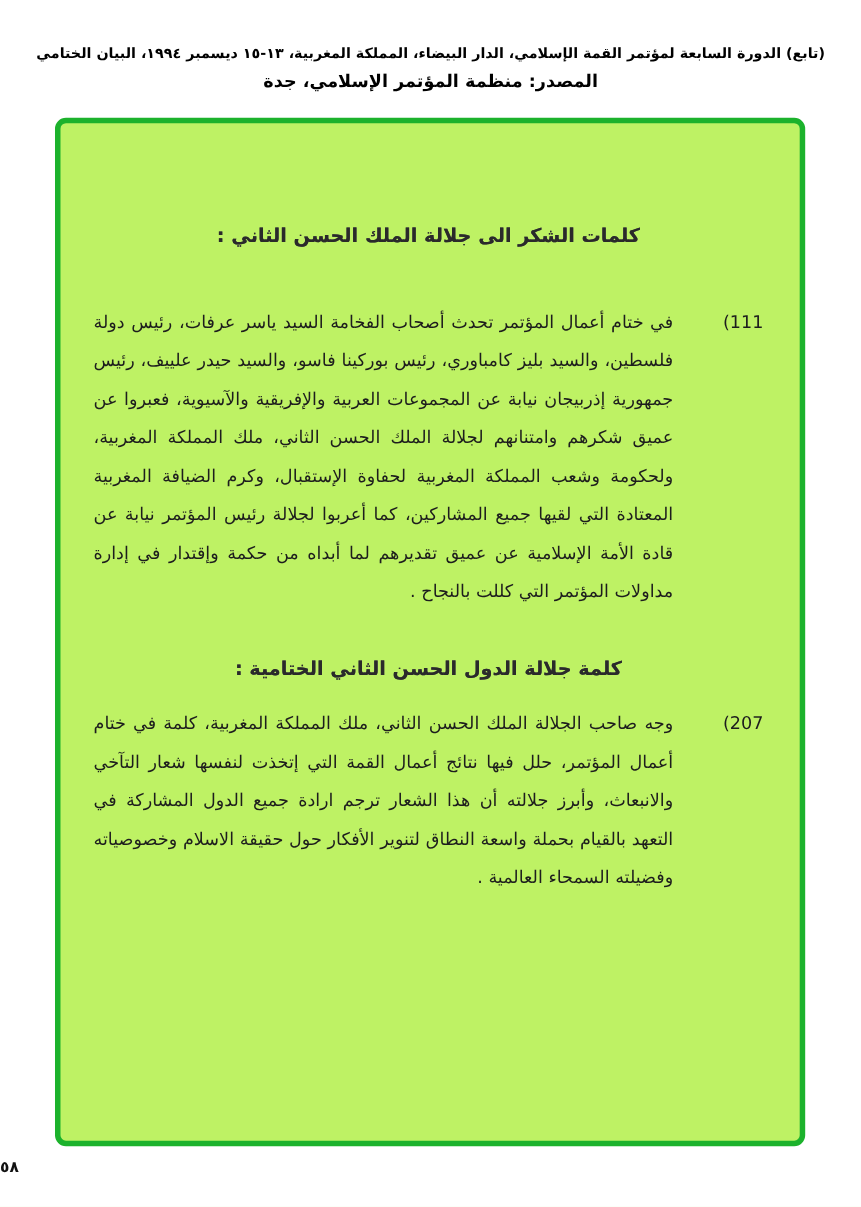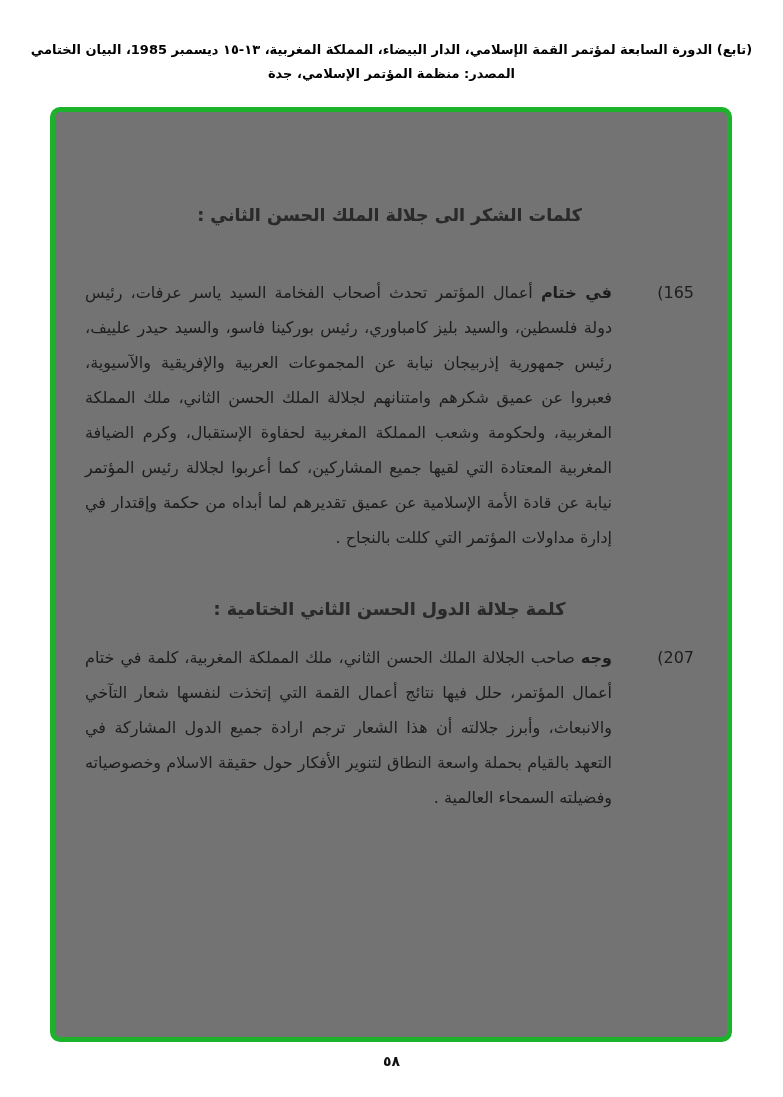--- a/index.html
+++ b/index.html
@@ -26,34 +26,34 @@
     color: #000000;
   }
   .header-line1 {
     font-size: 13px;
     font-weight: 700;
     letter-spacing: 0.2px;
     line-height: 20px;
   }
   .header-line2 {
     margin-top: 6px;
-    font-size: 13px;
+    font-size: 16px;
     font-weight: 700;
     line-height: 16px;
   }
   
   .doc-frame {
     position: absolute;
     left: 50px;
     top: 107px;
     width: 672px;
     height: 925px;
     border: 5px solid #1cb22c;
     border-radius: 10px;
-    background: #737373;
+    background: #bef264;
   }
   
   .doc-content {
     position: relative;
     width: 100%;
     height: 100%;
     direction: rtl;
     color: #1d1d1d;
   }
   .sec-title {
@@ -84,63 +84,63 @@
   .para-186 { top: 528px; }
   .para-num {
     position: absolute;
     right: 6px;
     top: 0;
     font-size: 16px;
     font-weight: 400;
     white-space: nowrap;
   }
   .para-lead {
-    font-weight: 700;
+    font-weight: 400;
   }
   .para-cont {
     position: absolute;
     top: 705px;
     right: 115px;
     width: 527px;
     font-size: 16px;
     line-height: 35px;
     text-align: justify;
     text-align-last: right;
     text-indent: 28px;
   }
   
   .page-number {
     position: absolute;
     top: 1053px;
     left: 0;
     width: 100%;
-    text-align: center;
+    text-align: left;
     font-size: 14px;
     font-weight: 700;
     color: #111111;
     direction: rtl;
   }
 </style>
 </head>
 <body>
 
 <div class="page">
 
   <div class="header">
-    <div class="header-line1">(تابع) الدورة السابعة لمؤتمر القمة الإسلامي، الدار البيضاء، المملكة المغربية، ١٣-١٥ ديسمبر 1985، البيان الختامي</div>
+    <div class="header-line1">(تابع) الدورة السابعة لمؤتمر القمة الإسلامي، الدار البيضاء، المملكة المغربية، ١٣-١٥ ديسمبر ١٩٩٤، البيان الختامي</div>
     <div class="header-line2">المصدر:  منظمة المؤتمر الإسلامي، جدة</div>
   </div>
 
   <div class="doc-frame">
     <div class="doc-content">
 
       <div class="sec-title sec1-title">كلمات الشكر الى جلالة الملك الحسن الثاني :</div>
 
       <div class="para para-185">
-        <span class="para-num">165)</span>
+        <span class="para-num">111)</span>
         <span class="para-lead">في ختام</span><span> أعمال المؤتمر تحدث أصحاب الفخامة السيد ياسر عرفات، رئيس دولة فلسطين، والسيد بليز كامباوري، رئيس بوركينا فاسو، والسيد حيدر علييف، رئيس جمهورية إذربيجان نيابة عن المجموعات العربية والإفريقية والآسيوية، فعبروا عن عميق شكرهم وامتنانهم لجلالة الملك الحسن الثاني، ملك المملكة المغربية، ولحكومة وشعب المملكة المغربية لحفاوة الإستقبال، وكرم الضيافة المغربية المعتادة التي لقيها جميع المشاركين، كما أعربوا لجلالة رئيس المؤتمر نيابة عن قادة الأمة الإسلامية عن عميق تقديرهم لما أبداه من حكمة وإقتدار في إدارة مداولات المؤتمر التي كللت بالنجاح .</span>
       </div>
 
       <div class="sec-title sec2-title">كلمة جلالة الدول الحسن الثاني الختامية :</div>
 
       <div class="para para-186">
         <span class="para-num">207)</span>
         <span class="para-lead">وجه</span><span> صاحب الجلالة الملك الحسن الثاني، ملك المملكة المغربية، كلمة في ختام أعمال المؤتمر، حلل فيها نتائج أعمال القمة التي إتخذت لنفسها شعار التآخي والانبعاث، وأبرز جلالته أن هذا الشعار ترجم ارادة جميع الدول المشاركة في التعهد بالقيام بحملة واسعة النطاق لتنوير الأفكار حول حقيقة الاسلام وخصوصياته وفضيلته السمحاء العالمية .</span>
       </div>
 

